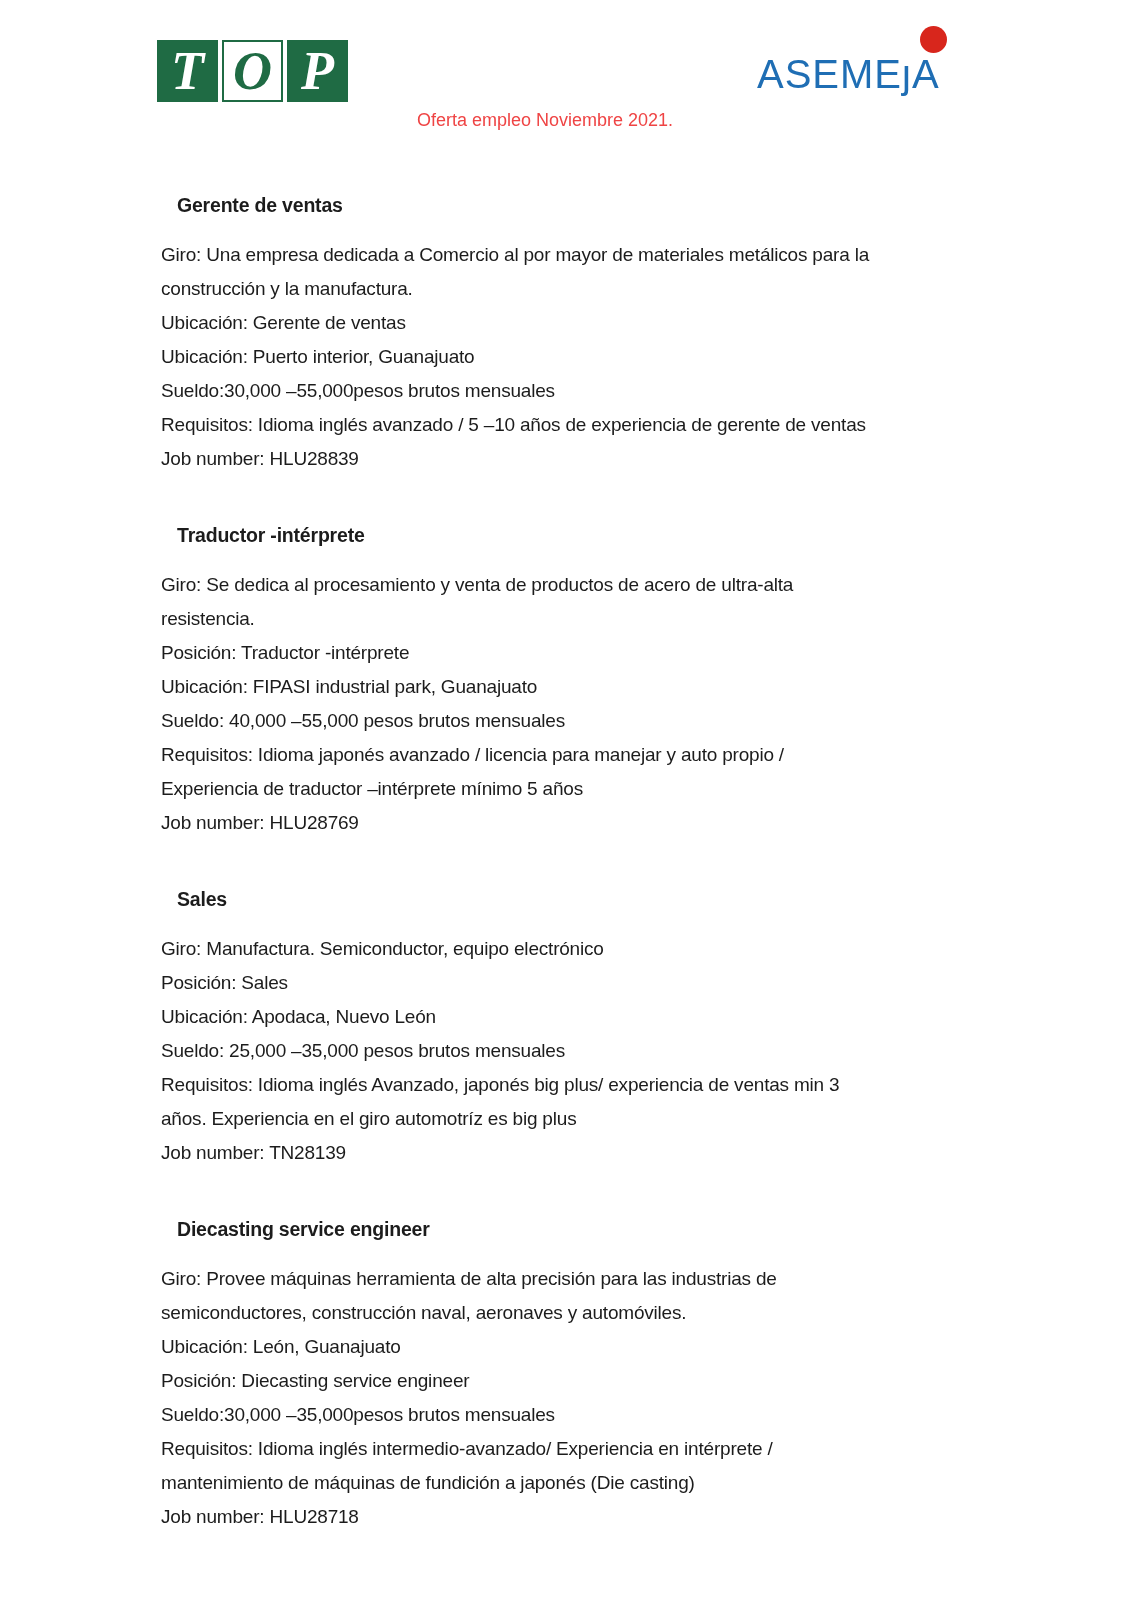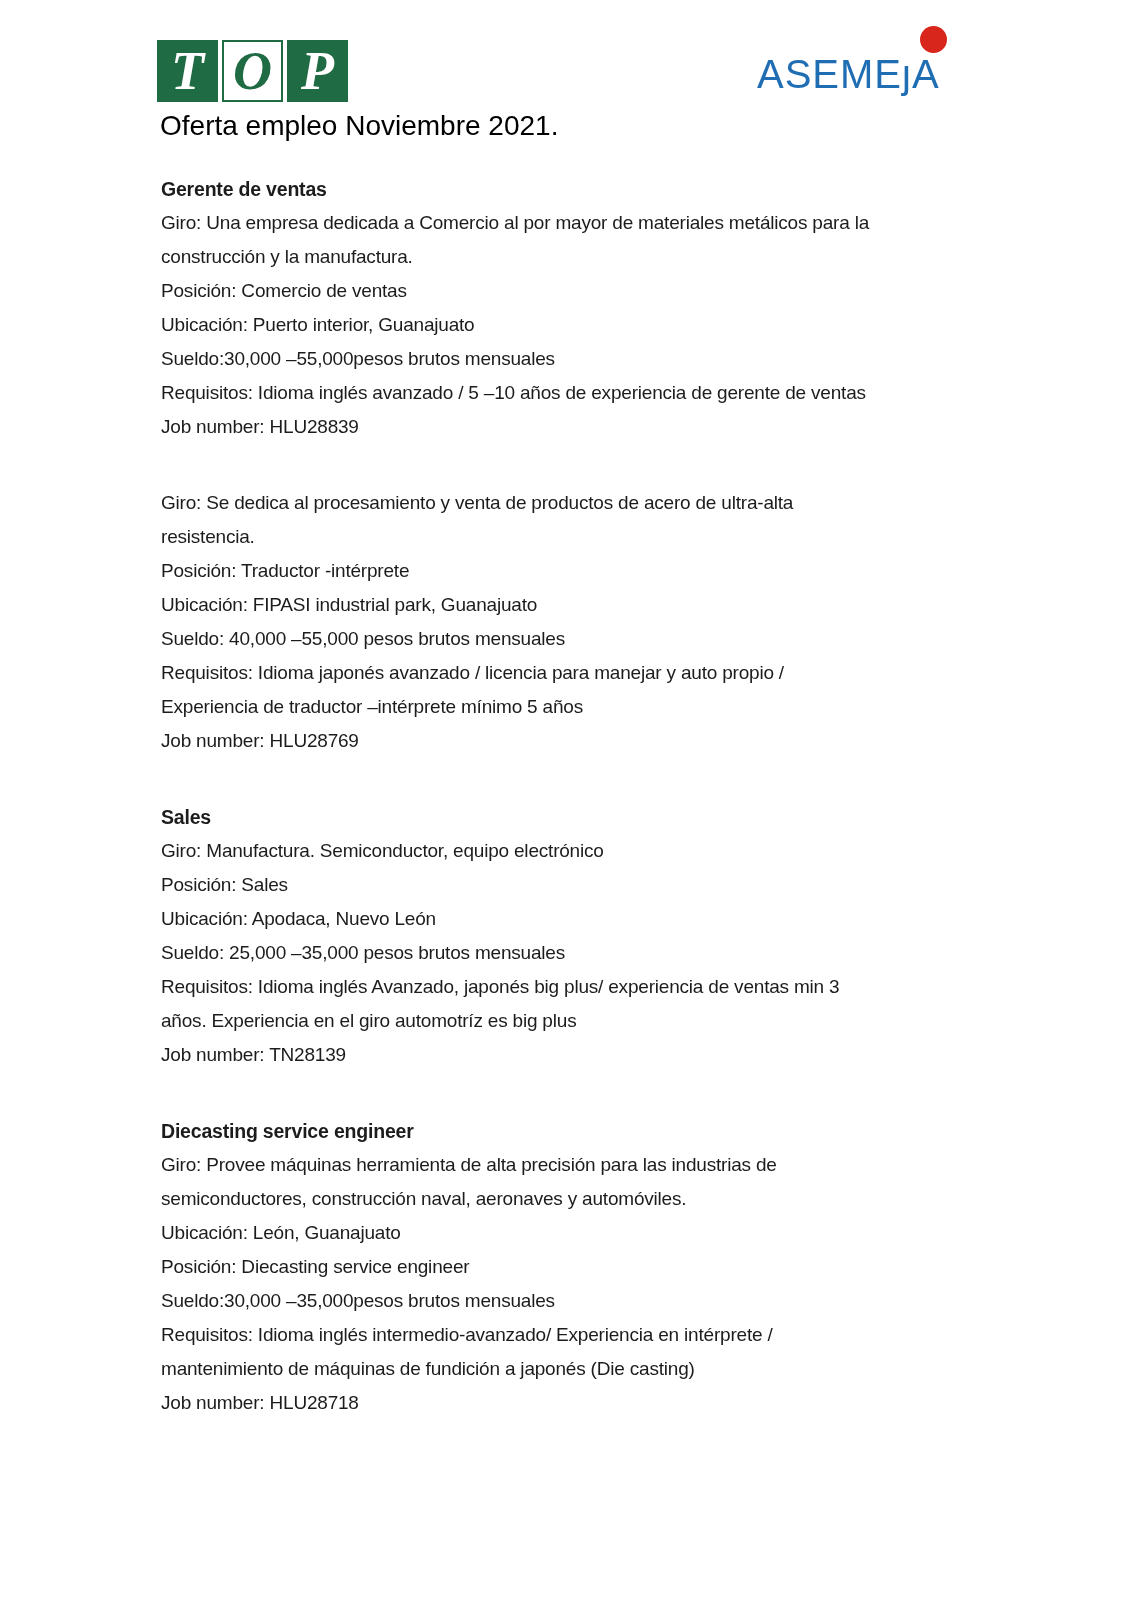--- a/index.html
+++ b/index.html
@@ -38,28 +38,28 @@
   .asemeja-dot {
     position: absolute;
     width: 27px; height: 27px; border-radius: 50%;
     background: #d8261c;
     left: 163px; top: -26px;
   }
 
   
   .doc-title {
     position: absolute; left: 160px; top: 110px; width: 770px;
-    text-align: left; font-size: 28px; color: #000000;
+    text-align: center; font-size: 18px; color: #ef4444;
   }
 
   
   .content { position: absolute; left: 161px; top: 172px; width: 790px; }
   .listing { margin: 0 0 42px 0; }
   .jt {
-    margin: 0; font-weight: bold;
+    margin: 16px; font-weight: bold;
     font-size: 19.5px; line-height: 34px; letter-spacing: -0.2px;
     white-space: nowrap;
   }
   .jl {
     font-size: 19px; line-height: 34px; letter-spacing: -0.2px;
     white-space: nowrap;
   }
 </style>
 </head>
 <body>
@@ -84,28 +84,29 @@
   </div>
 
   <div class="doc-title">Oferta empleo Noviembre 2021.</div>
 
   <div class="content">
 
     <section class="listing">
       <h3 class="jt">Gerente de ventas</h3>
       <div class="jl">Giro: Una empresa dedicada a Comercio al por mayor de materiales metálicos para la</div>
       <div class="jl">construcción y la manufactura.</div>
-      <div class="jl">Posición: Comercio de ventas</div>
+      <div class="jl">Ubicación: Gerente de ventas</div>
       <div class="jl">Ubicación: Puerto interior, Guanajuato</div>
       <div class="jl">Sueldo:30,000 –55,000pesos brutos mensuales</div>
       <div class="jl">Requisitos: Idioma inglés avanzado / 5 –10 años de experiencia de gerente de ventas</div>
       <div class="jl">Job number: HLU28839</div>
     </section>
 
     <section class="listing">
+      <h3 class="jt">Traductor -intérprete</h3>
       <div class="jl">Giro: Se dedica al procesamiento y venta de productos de acero de ultra-alta</div>
       <div class="jl">resistencia.</div>
       <div class="jl">Posición: Traductor -intérprete</div>
       <div class="jl">Ubicación: FIPASI industrial park, Guanajuato</div>
       <div class="jl">Sueldo: 40,000 –55,000 pesos brutos mensuales</div>
       <div class="jl">Requisitos: Idioma japonés avanzado / licencia para manejar y auto propio /</div>
       <div class="jl">Experiencia de traductor –intérprete mínimo 5 años</div>
       <div class="jl">Job number: HLU28769</div>
     </section>
 

